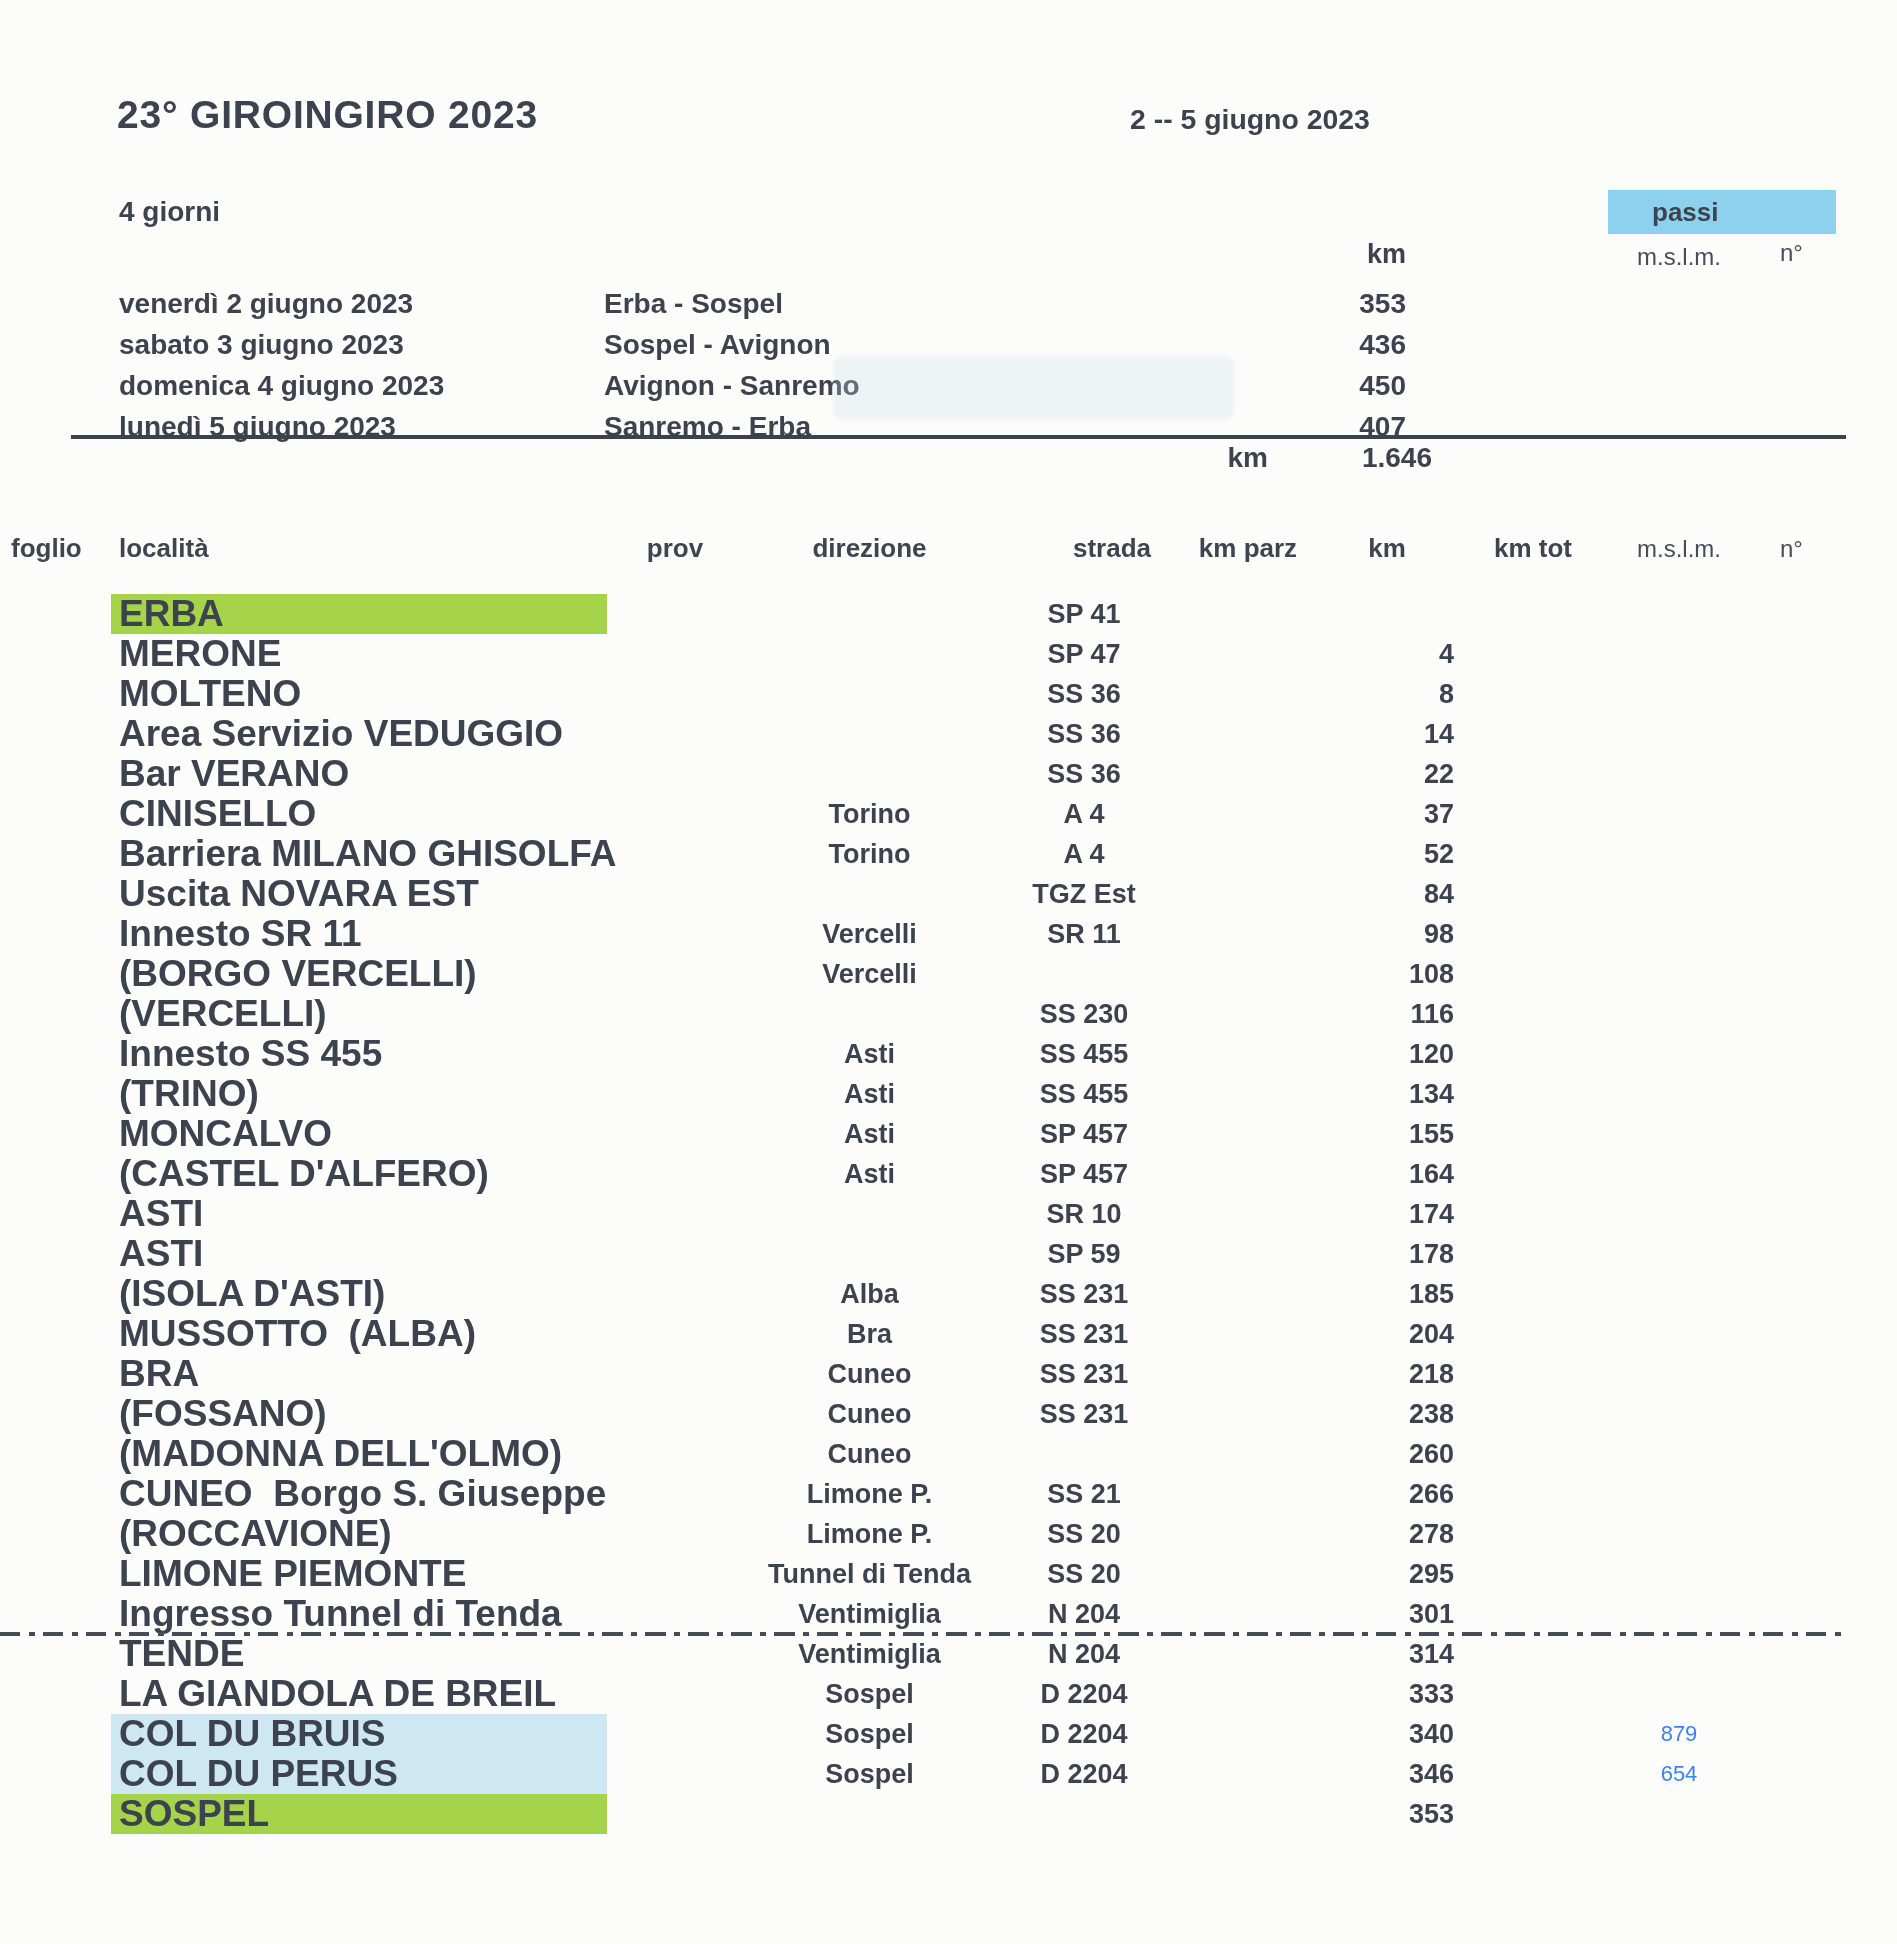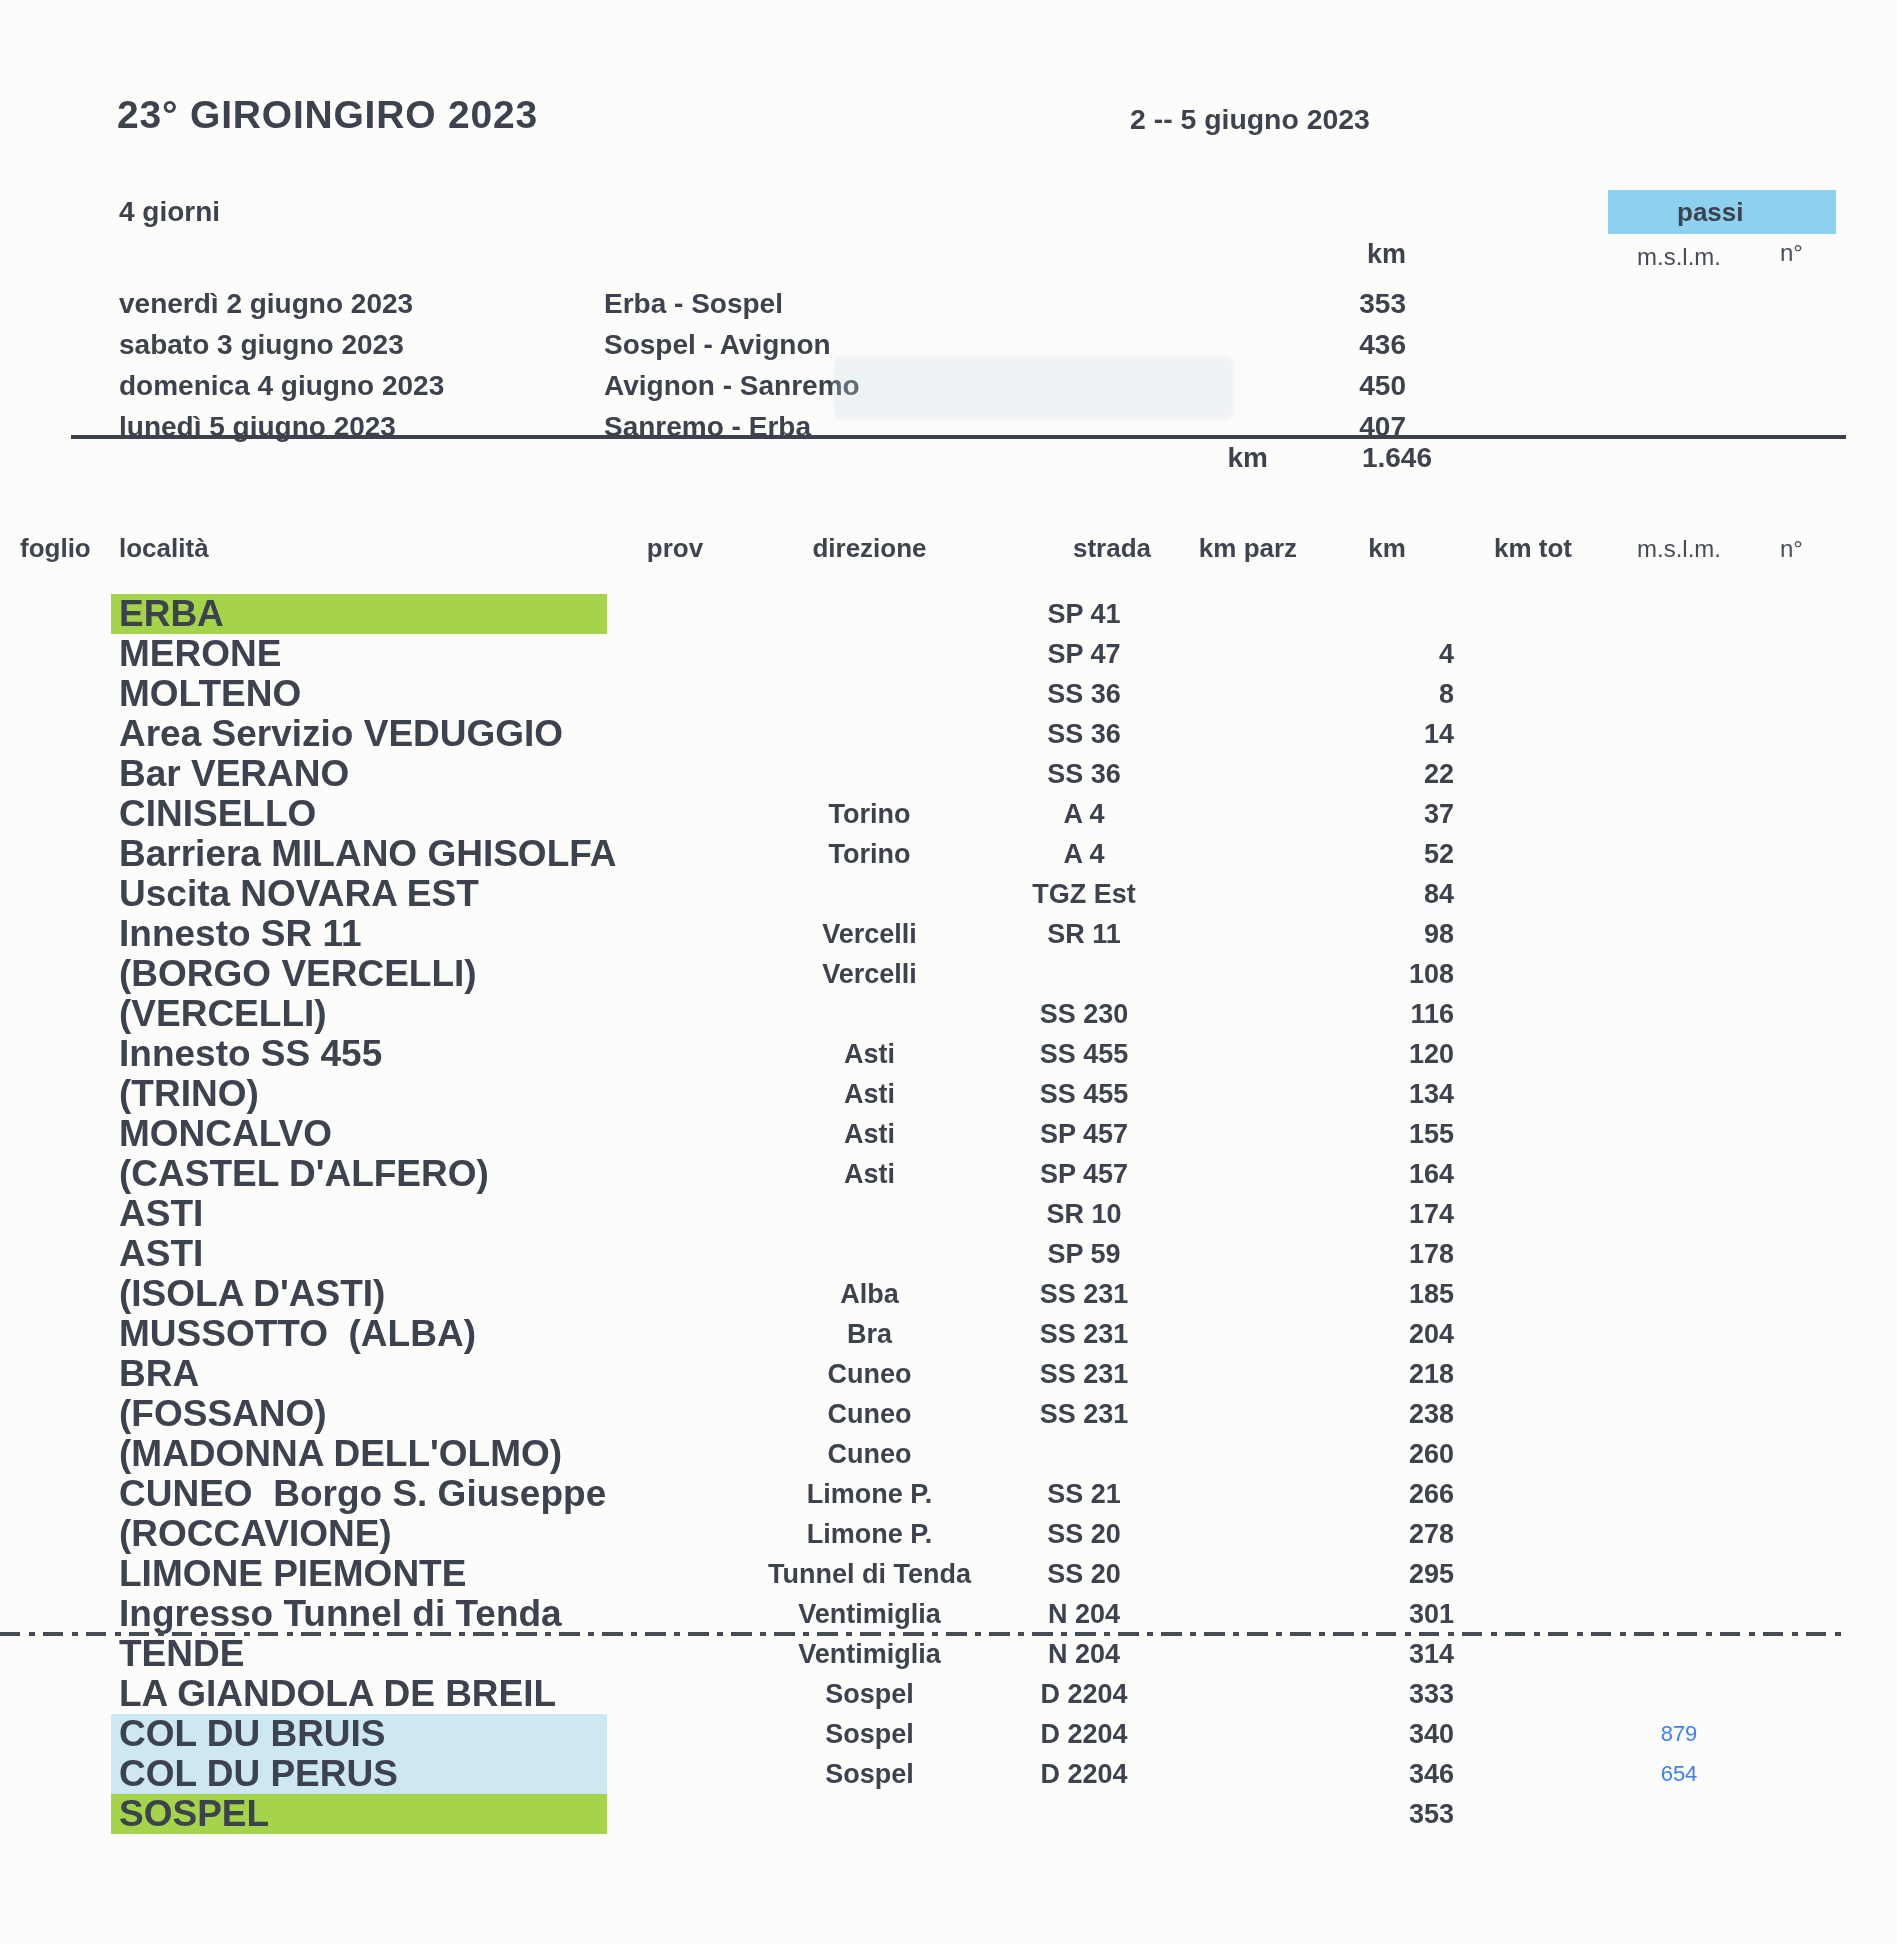--- a/index.html
+++ b/index.html
@@ -9,38 +9,38 @@
     font-family:"Liberation Sans", sans-serif;
     color:#3d434e;
     overflow:hidden;
   }
   .abs{position:absolute;}
   
   .title{left:117px;top:93px;font-size:39px;font-weight:bold;letter-spacing:0.8px;color:#3c434e;}
   .daterange{left:1130px;top:103px;font-size:28.4px;font-weight:bold;}
   .days-label{left:119px;top:196px;font-size:28px;font-weight:bold;}
   .passi-cell{left:1608px;top:190px;width:228px;height:44px;background:#8ed1ee;}
-  .passi-cell span{display:block;padding-left:44px;line-height:44px;font-size:26px;font-weight:bold;color:#3d434e;margin-left:25px;}
+  .passi-cell span{display:block;padding-left:44px;line-height:44px;font-size:26px;font-weight:bold;color:#3d434e;}
   
   .sum-km-h{left:1248px;top:239px;width:158px;text-align:right;font-size:27px;font-weight:bold;}
   .sum-mslm-h{left:1600px;top:243px;width:158px;text-align:center;font-size:24px;font-weight:400;color:#474d58;}
   .sum-n-h{left:1748px;top:239px;width:87px;text-align:center;font-size:24px;font-weight:400;color:#474d58;}
   
   #summary-rows{left:0;top:283px;width:1898px;}
   .srow{position:relative;height:41px;width:1898px;}
   .srow .day{position:absolute;left:119px;width:506px;line-height:41px;font-size:28px;font-weight:bold;white-space:pre;}
   .srow .route{position:absolute;left:604px;width:490px;line-height:41px;font-size:28px;font-weight:bold;white-space:pre;}
   .srow .skm{position:absolute;left:1248px;width:158px;line-height:41px;font-size:28px;font-weight:bold;text-align:right;}
   .sum-line{left:71px;top:435px;width:1775px;height:4px;background:#3b424c;}
   .tot-km-label{left:1110px;top:442px;width:158px;text-align:right;font-size:28px;font-weight:bold;}
   .tot-km-value{left:1274px;top:442px;width:158px;text-align:right;font-size:28px;font-weight:bold;}
   
   .thead{left:0;top:528px;width:1898px;height:41px;}
   .thead span{position:absolute;line-height:41px;font-size:26px;font-weight:bold;color:#3e4450;}
-  .h-foglio{left:20px;}
+  .h-foglio{left:11px;}
   .h-loc{left:119px;}
   .h-prov{left:612px;width:126px;text-align:center;}
   .h-dir{left:751px;width:237px;text-align:center;}
   .h-strada{left:1017px;width:190px;text-align:center;}
   .h-kmparz{left:1169px;width:158px;text-align:center;}
   .h-km{left:1308px;width:158px;text-align:center;}
   .h-kmtot{left:1454px;width:158px;text-align:center;}
   .h-mslm{left:1600px;width:158px;text-align:center;font-weight:400 !important;font-size:24px !important;color:#474d58 !important;}
   .h-n{left:1752px;width:79px;text-align:center;font-weight:400 !important;font-size:24px !important;color:#474d58 !important;}
   

